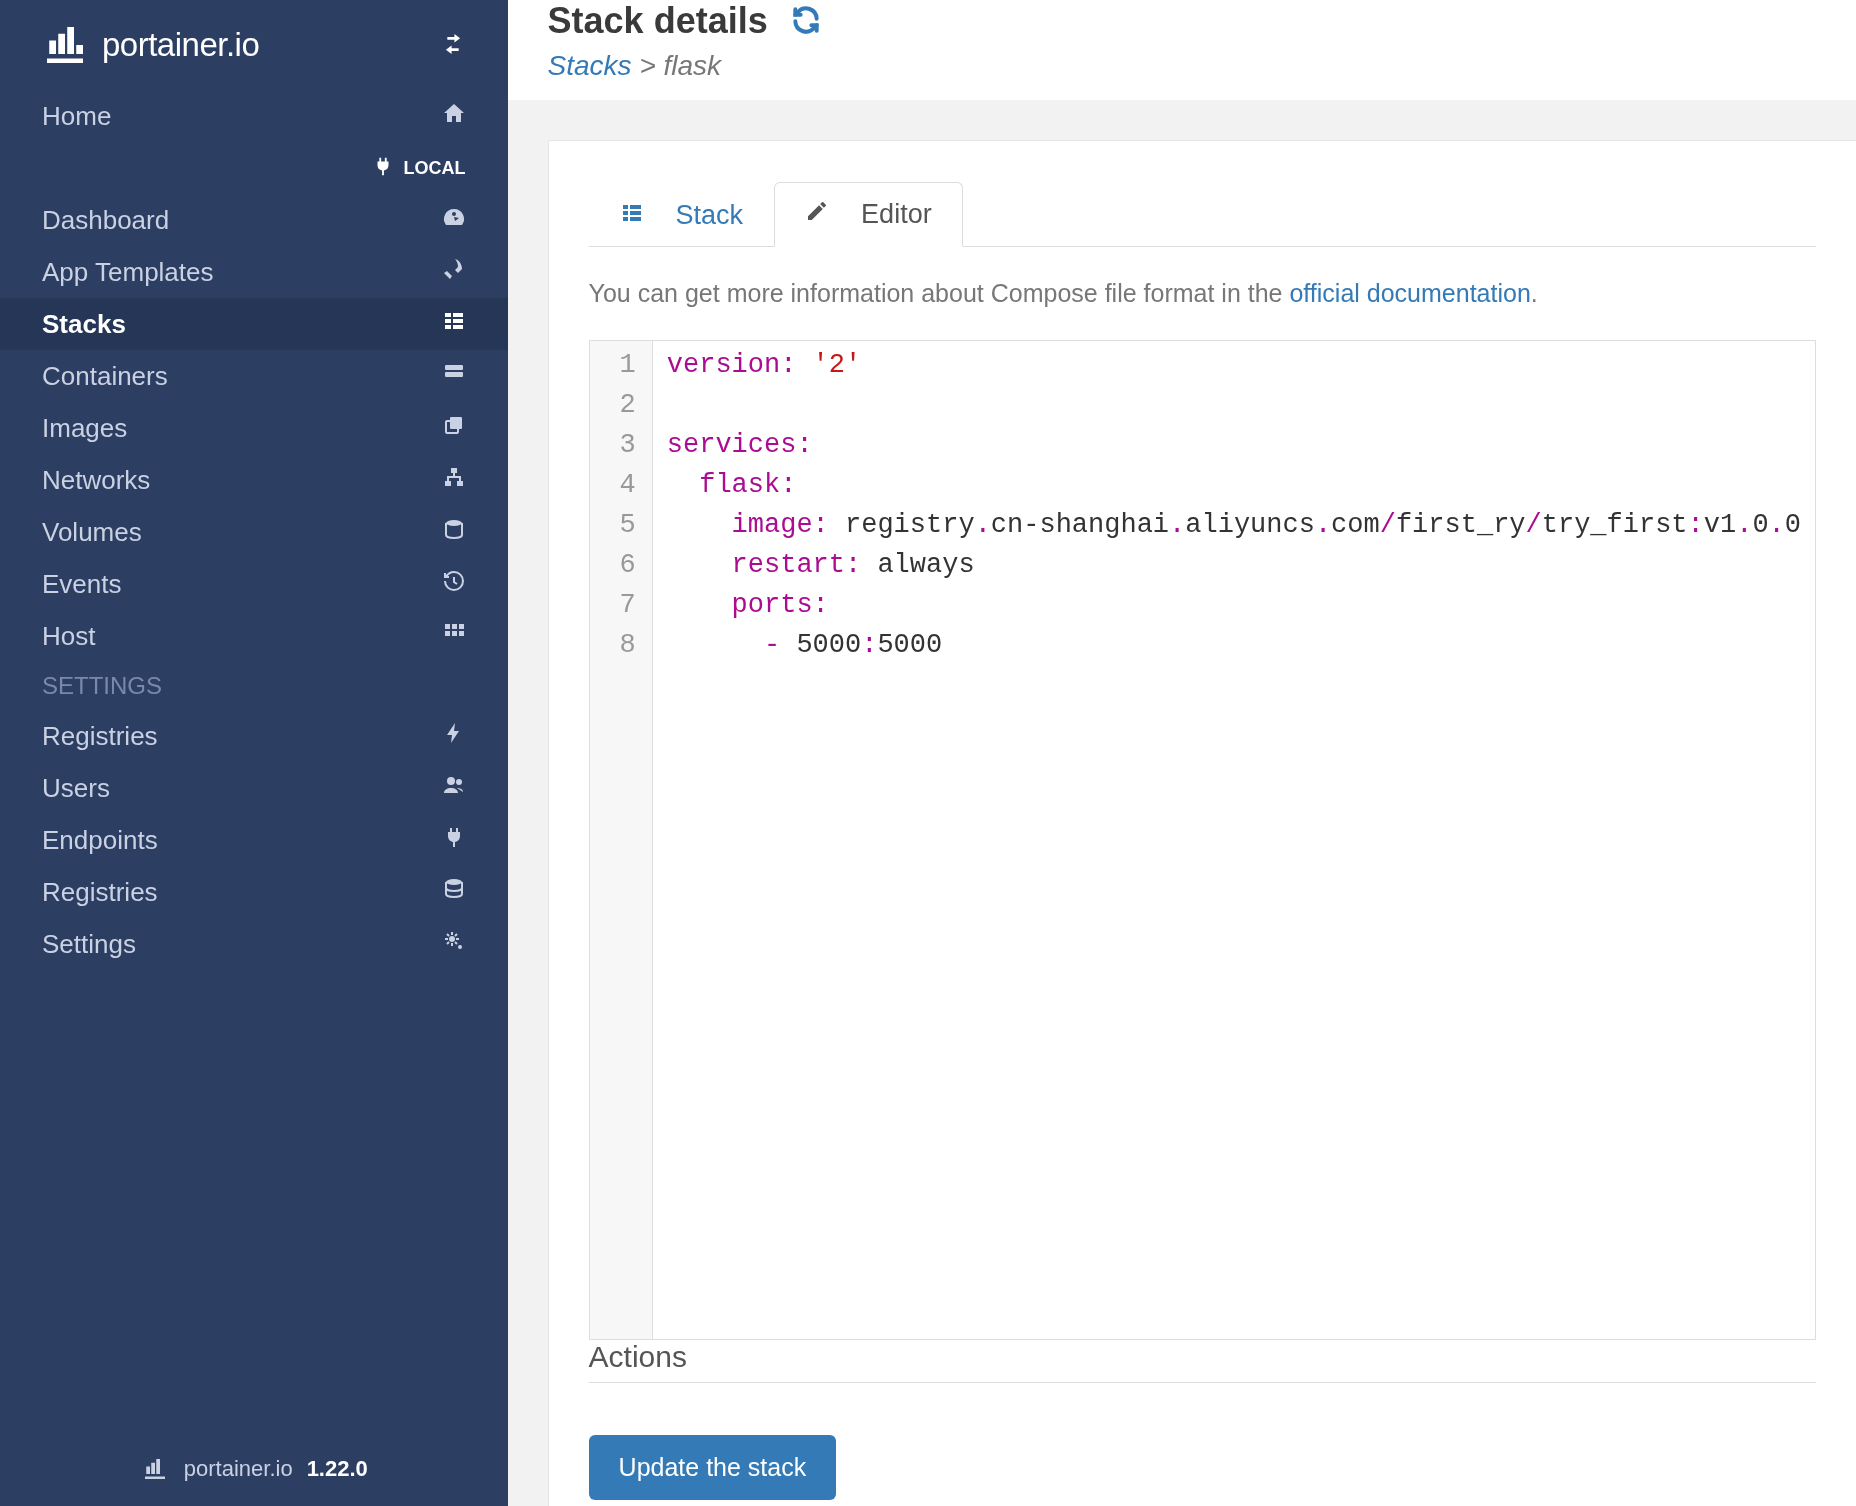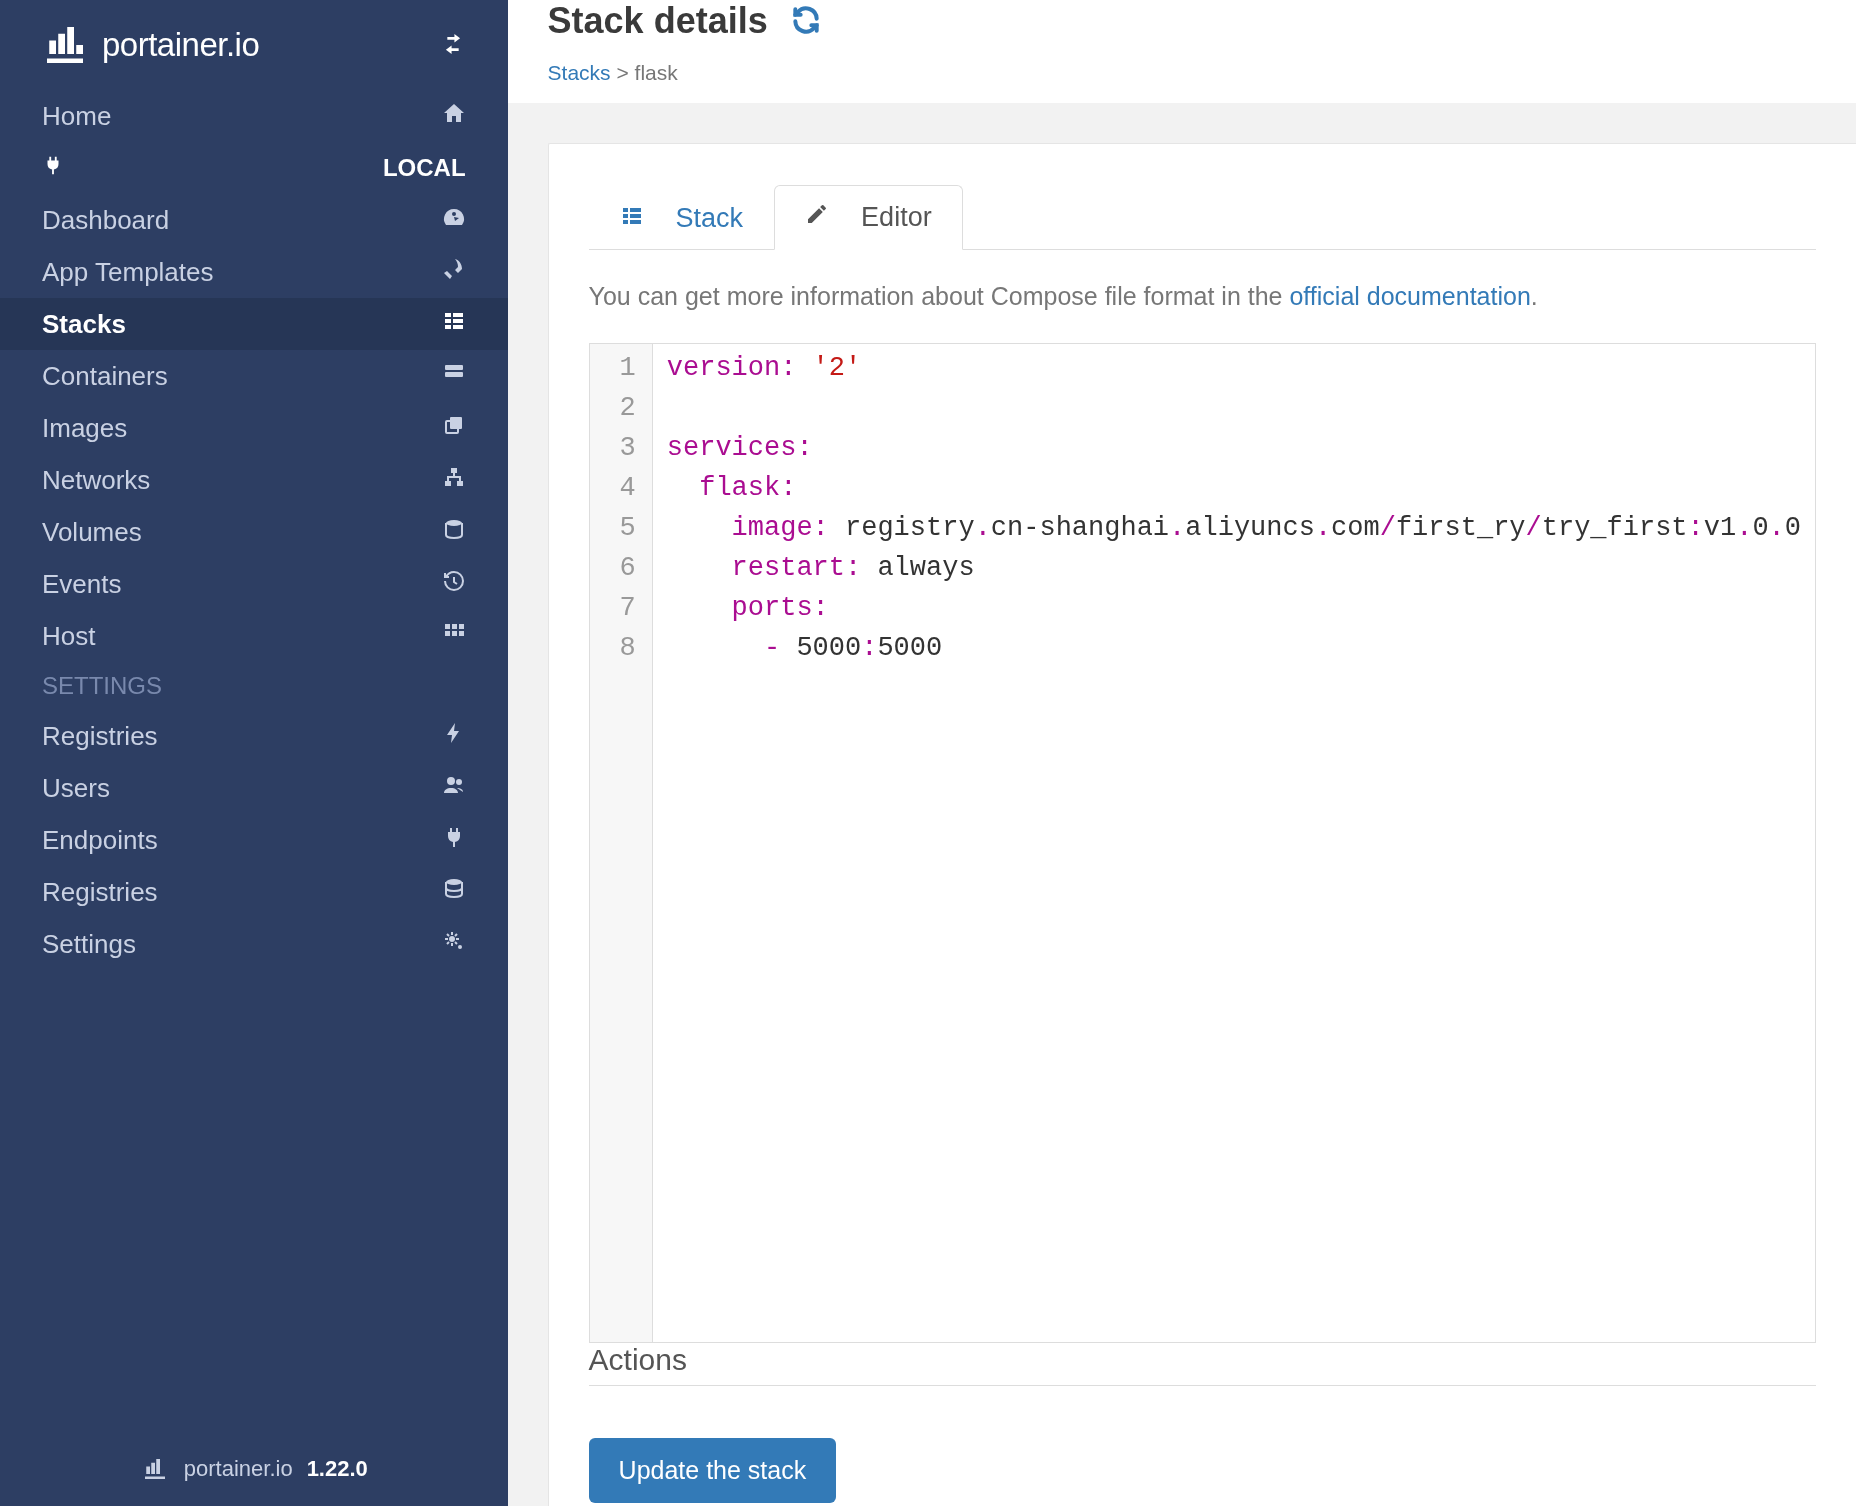--- a/index.html
+++ b/index.html
@@ -60,25 +60,25 @@
 
 .section-label {
   font-size: 24px;
   color: #7989ad;
   font-weight: 400;
   cursor: default;
   height: 48px;
 }
 
 .local-header {
-  justify-content: space-between;
+  justify-content: flex-end;
   gap: 10px;
   font-weight: 700;
   color: #fff;
-  font-size: 24px;
+  font-size: 18px;
 }
 
 .sidebar-footer {
   position: absolute;
   bottom: 0;
   left: 0;
   right: 0;
   display: flex;
   align-items: center;
   justify-content: center;
@@ -100,23 +100,24 @@
   padding: 0 40px 18px 40px;
 }
 .page-title-row { display: flex; align-items: center; gap: 22px; }
 .page-title {
   font-size: 36px;
   font-weight: 700;
   color: #3a3a3a;
 }
 .refresh-icon { color: #337ab7; cursor: pointer; }
 .breadcrumb {
-  margin-top: 19px;
-  font-size: 21px;
+  margin-top: 8px;
+  font-size: 28px;
   color: #777;
+  font-style: italic;
 }
 .breadcrumb a { color: #337ab7; text-decoration: none; }
 
 .content {
   flex: 1;
   padding: 40px 0 0 40px;
   background: #f2f2f2;
   display: flex;
   flex-direction: column;
 }

